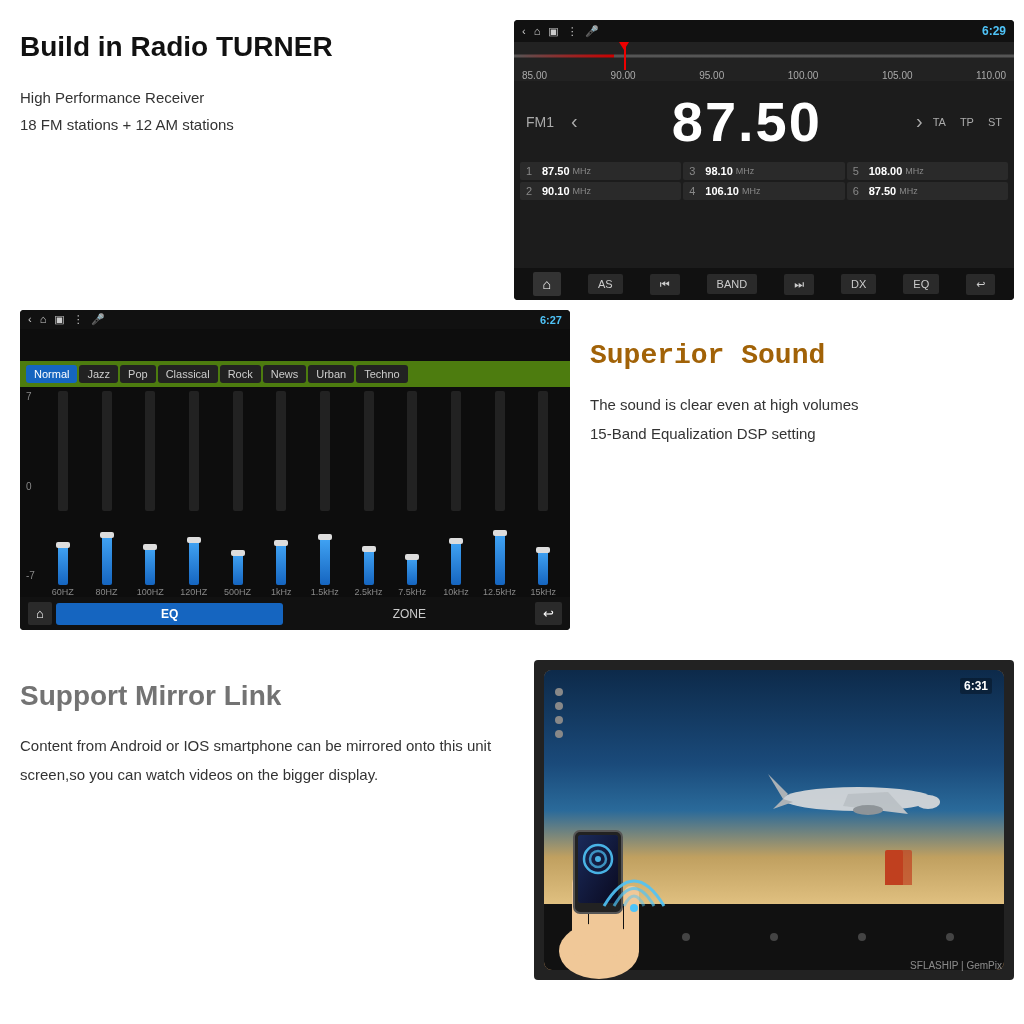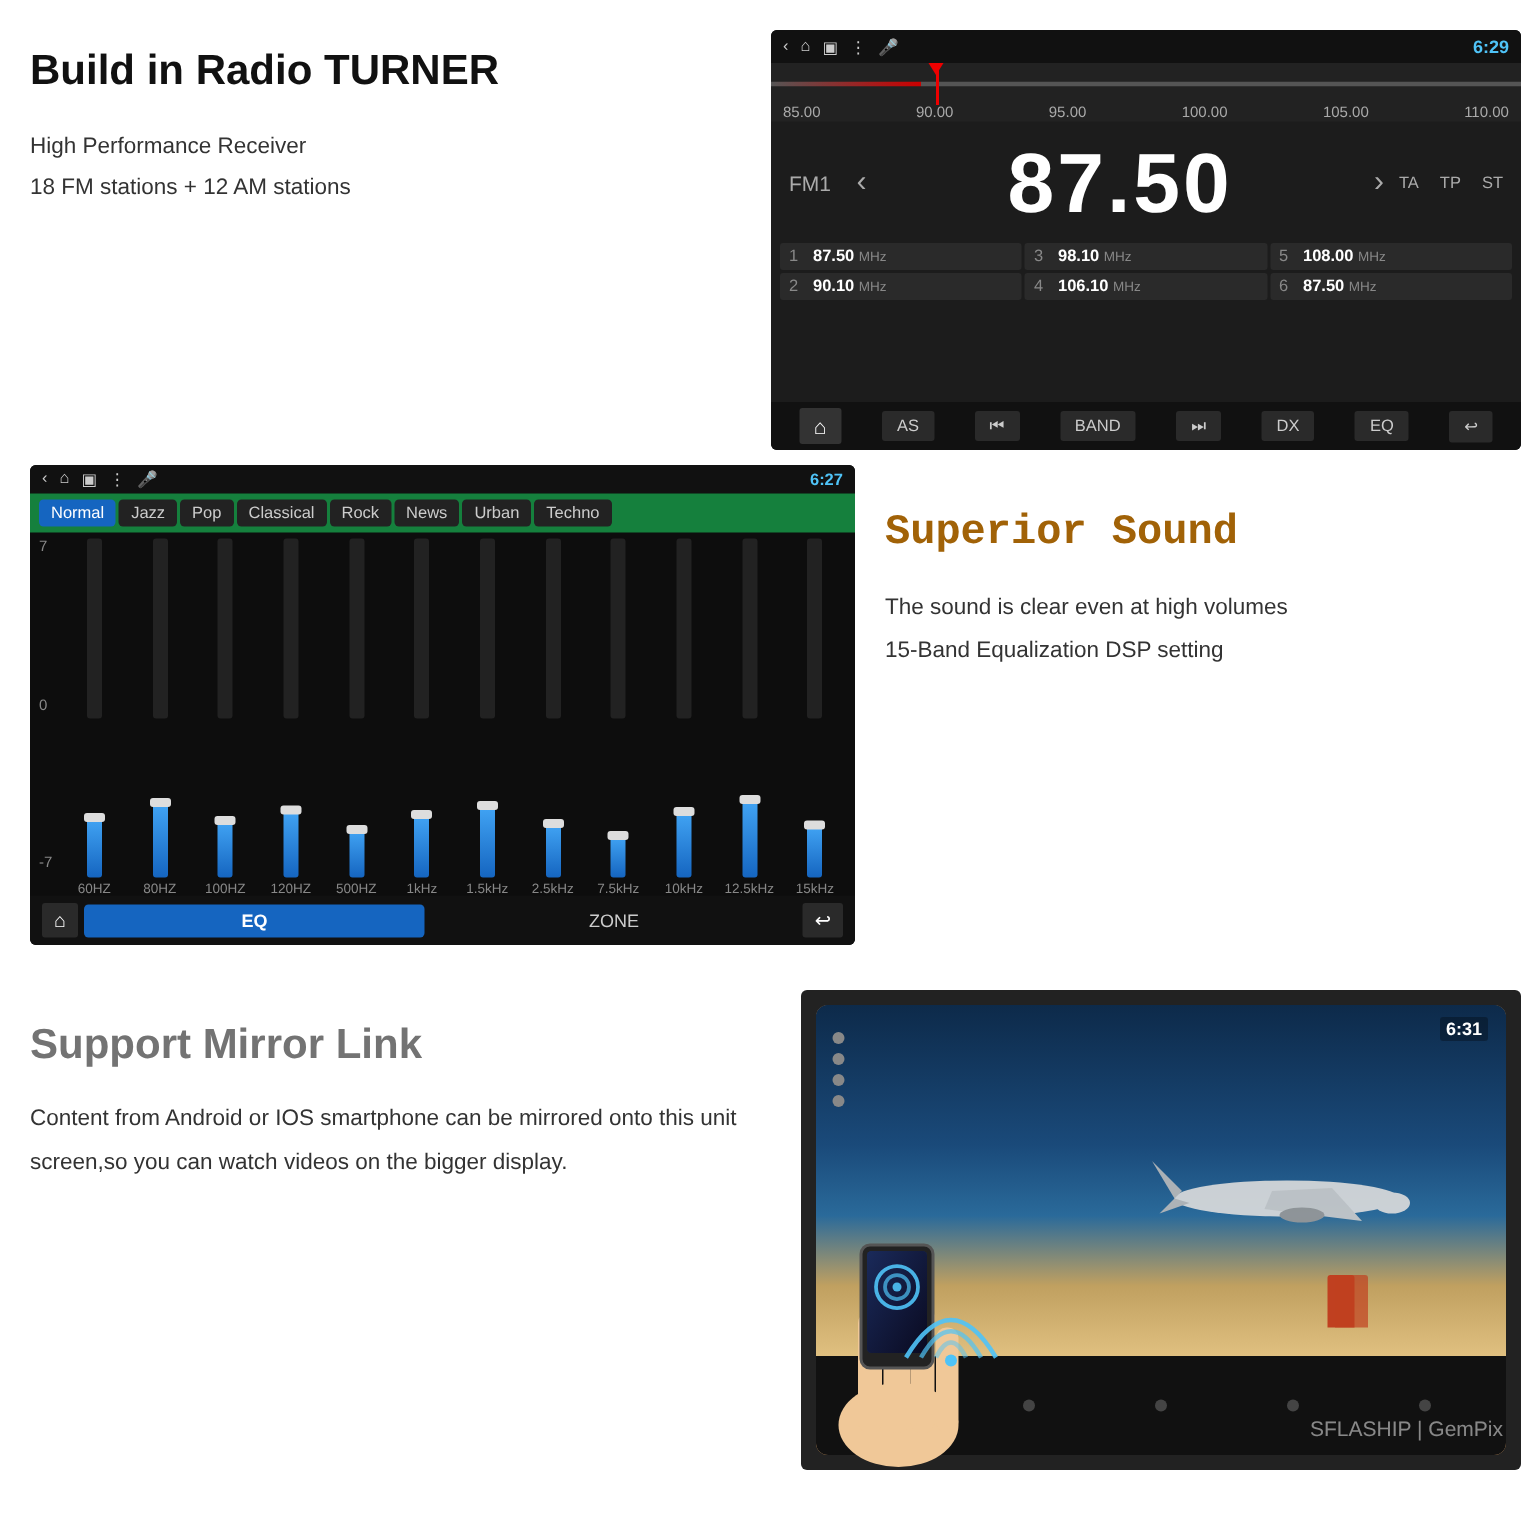--- a/index.html
+++ b/index.html
@@ -227,21 +227,22 @@
       padding: 3px 8px;
       background: #111;
       font-size: 11px;
     }
     .eq-status-left { display: flex; gap: 8px; color: #ccc; }
     .eq-status-right { color: #4fc3f7; font-weight: bold; }
     .eq-presets {
       display: flex;
       gap: 2px;
       padding: 4px 6px;
-      background: #15803d;
+      background: #4d7c0f;
+      margin-top: 32px;
     }
     .eq-preset-btn {
       padding: 3px 8px;
       border-radius: 3px;
       font-size: 11px;
       cursor: pointer;
       border: none;
     }
     .eq-preset-btn.active {
       background: #1565c0;
@@ -467,23 +468,23 @@
       padding: 0 10px;
     }
     .mirror-ctrl-dot {
       width: 8px; height: 8px;
       background: #444;
       border-radius: 50%;
     }
 
     .watermark {
       position: absolute;
-      bottom: 20px;
+      bottom: 9px;
       right: 12px;
-      font-size: 14px;
+      font-size: 10px;
       color: rgba(255,255,255,0.5);
     }
   </style>
 </head>
 <body>
 
 <div class="top-row">
 
   <div class="top-left">
     <h2>Build in Radio TURNER</h2>

